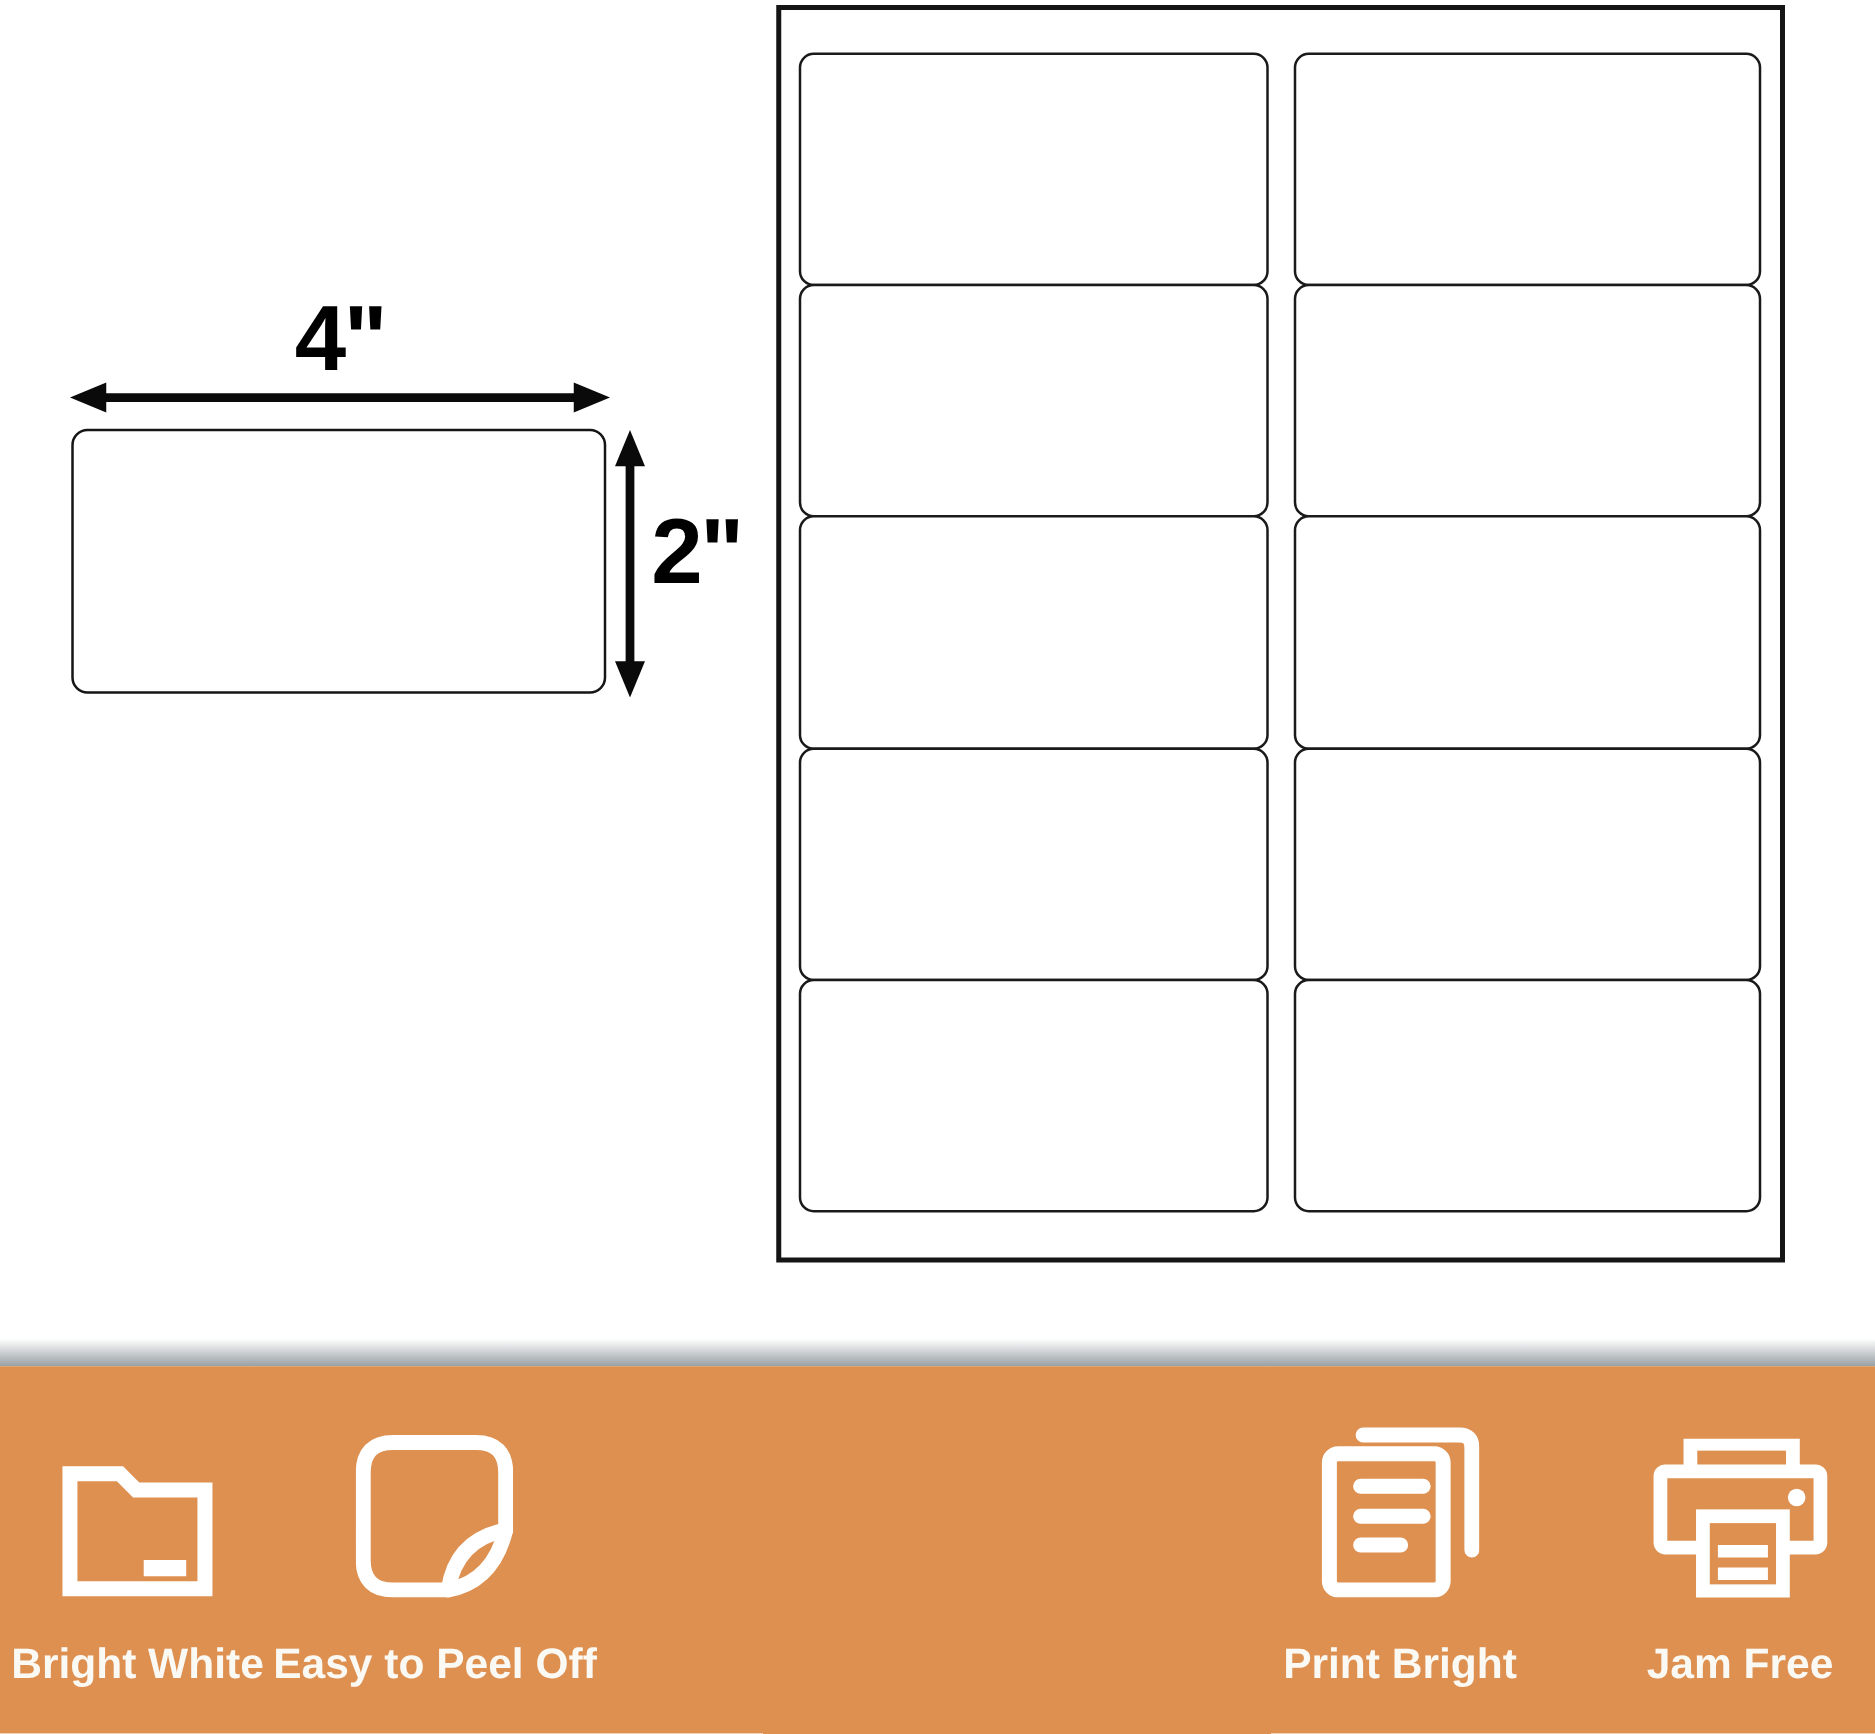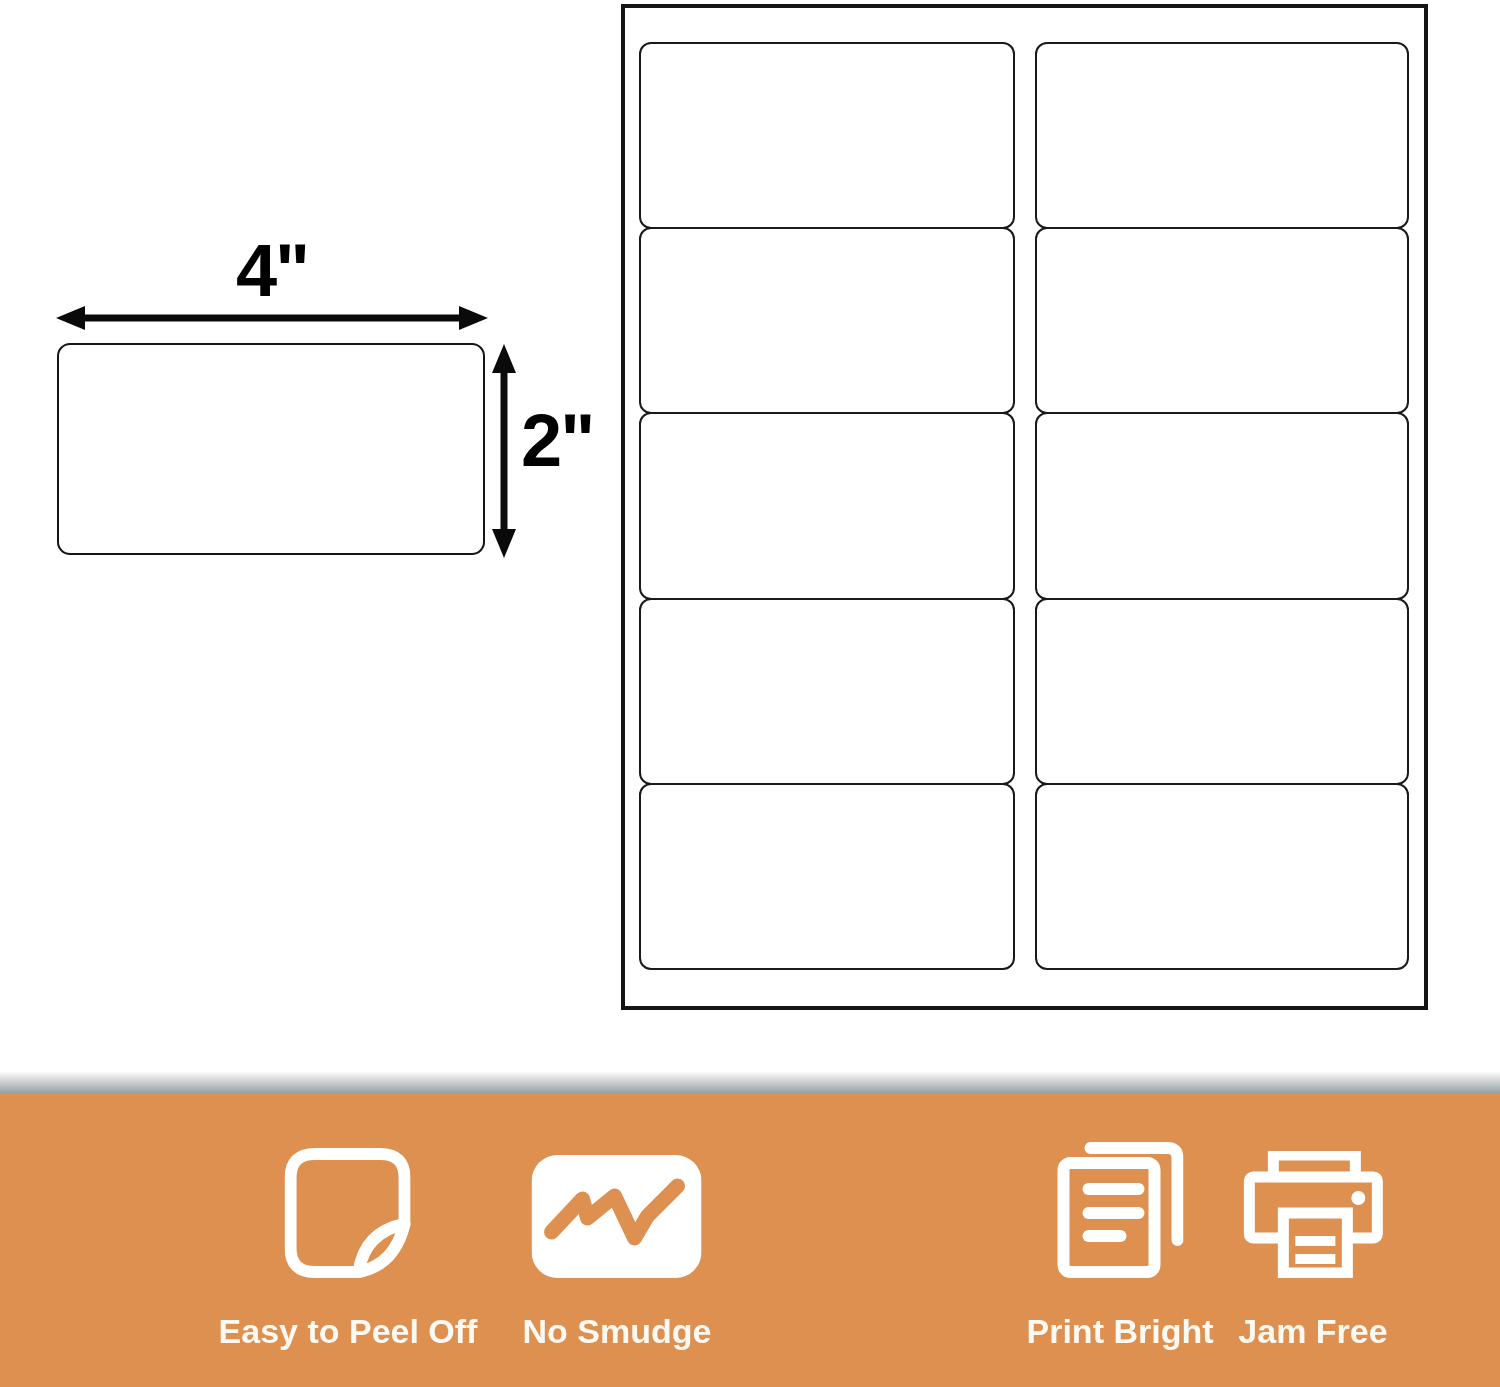--- a/index.html
+++ b/index.html
@@ -51,21 +51,21 @@
   .feature {
     position:absolute; top:35px; transform:translateX(-50%);
     display:flex; flex-direction:column; align-items:center;
   }
   .icon-box { height:150px; display:flex; align-items:flex-end; justify-content:center; }
   .feature-label {
     margin-top:36px; font-size:34px; font-weight:bold;
     color:#FBF9F4; white-space:nowrap; line-height:1;
   }
   .f0 { left:110px; } .f1 { left:348px; } .f2 { left:617px; }
-  .f3 { left:858px; } .f4 { left:1120px; } .f5 { left:1313px; }
+  .f3 { left:858px; } .f4 { left:1120px; } .f5 { left:1392px; }
 </style>
 </head>
 <body>
 
 <div class="canvas">
 
   <div class="dim-label dim-width-label">4"</div>
 
   <svg class="arrow-svg h-arrow" width="432" height="30" viewBox="0 0 432 30">
     <line x1="22" y1="15" x2="410" y2="15" stroke="#0a0a0a" stroke-width="7"></line>
@@ -97,41 +97,41 @@
         <div class="sheet-cell"></div>
         <div class="sheet-cell"></div>
         <div class="sheet-cell"></div>
       </div>
   </div>
 
   <div class="gradient-strip"></div>
 
   <div class="banner">
 
+    <div class="feature f0">
+      <div class="icon-box">
+        <svg width="122" height="106" viewBox="0 0 122 106">
+          <path d="M7,7 H47 L60,20 H115 V99 H7 Z" fill="none" stroke="#ffffff" stroke-width="12"></path>
+          <rect x="66" y="76" width="34" height="13" fill="#ffffff"></rect>
+        </svg>
+      </div>
+      <div class="feature-label">Bright White</div>
+    </div>
 
     <div class="feature f1">
       <div class="icon-box">
         <svg width="126" height="130" viewBox="0 0 126 130">
           <path d="M120,76 V30 Q120,6 96,6 H30 Q6,6 6,30 V100 Q6,124 30,124 H74" fill="none" stroke="#ffffff" stroke-width="12" stroke-linecap="round"></path>
           <path d="M74,124 Q80,84 120,76" fill="none" stroke="#ffffff" stroke-width="12" stroke-linecap="round"></path>
           <path d="M74,124 Q110,117 120,76" fill="none" stroke="#ffffff" stroke-width="12" stroke-linecap="round"></path>
         </svg>
       </div>
       <div class="feature-label">Easy to Peel Off</div>
     </div>
 
-    <div class="feature f2">
-      <div class="icon-box">
-        <svg width="170" height="123" viewBox="0 0 170 123">
-          <rect x="0" y="0" width="170" height="123" rx="26" fill="#ffffff"></rect>
-          <path d="M20,77 L51,44 L56,63 L83,41 L103,83 L116,61 L146,31" fill="none" stroke="#DE9051" stroke-width="15" stroke-linecap="round" stroke-linejoin="round"></path>
-        </svg>
-      </div>
-      <div class="feature-label">No Smudge</div>
-    </div>
 
 
     <div class="feature f4">
       <div class="icon-box">
         <svg width="127" height="137" viewBox="0 0 127 137">
           <path d="M34,7 H111 Q121,7 121,17 V99" fill="none" stroke="#ffffff" stroke-width="12" stroke-linecap="round"></path>
           <rect x="7" y="22" width="91" height="109" rx="7" fill="#DE9051" stroke="#ffffff" stroke-width="12"></rect>
           <line x1="32" y1="48" x2="82" y2="48" stroke="#ffffff" stroke-width="12" stroke-linecap="round"></line>
           <line x1="32" y1="72" x2="82" y2="72" stroke="#ffffff" stroke-width="12" stroke-linecap="round"></line>
           <line x1="32" y1="95" x2="64" y2="95" stroke="#ffffff" stroke-width="12" stroke-linecap="round"></line>

